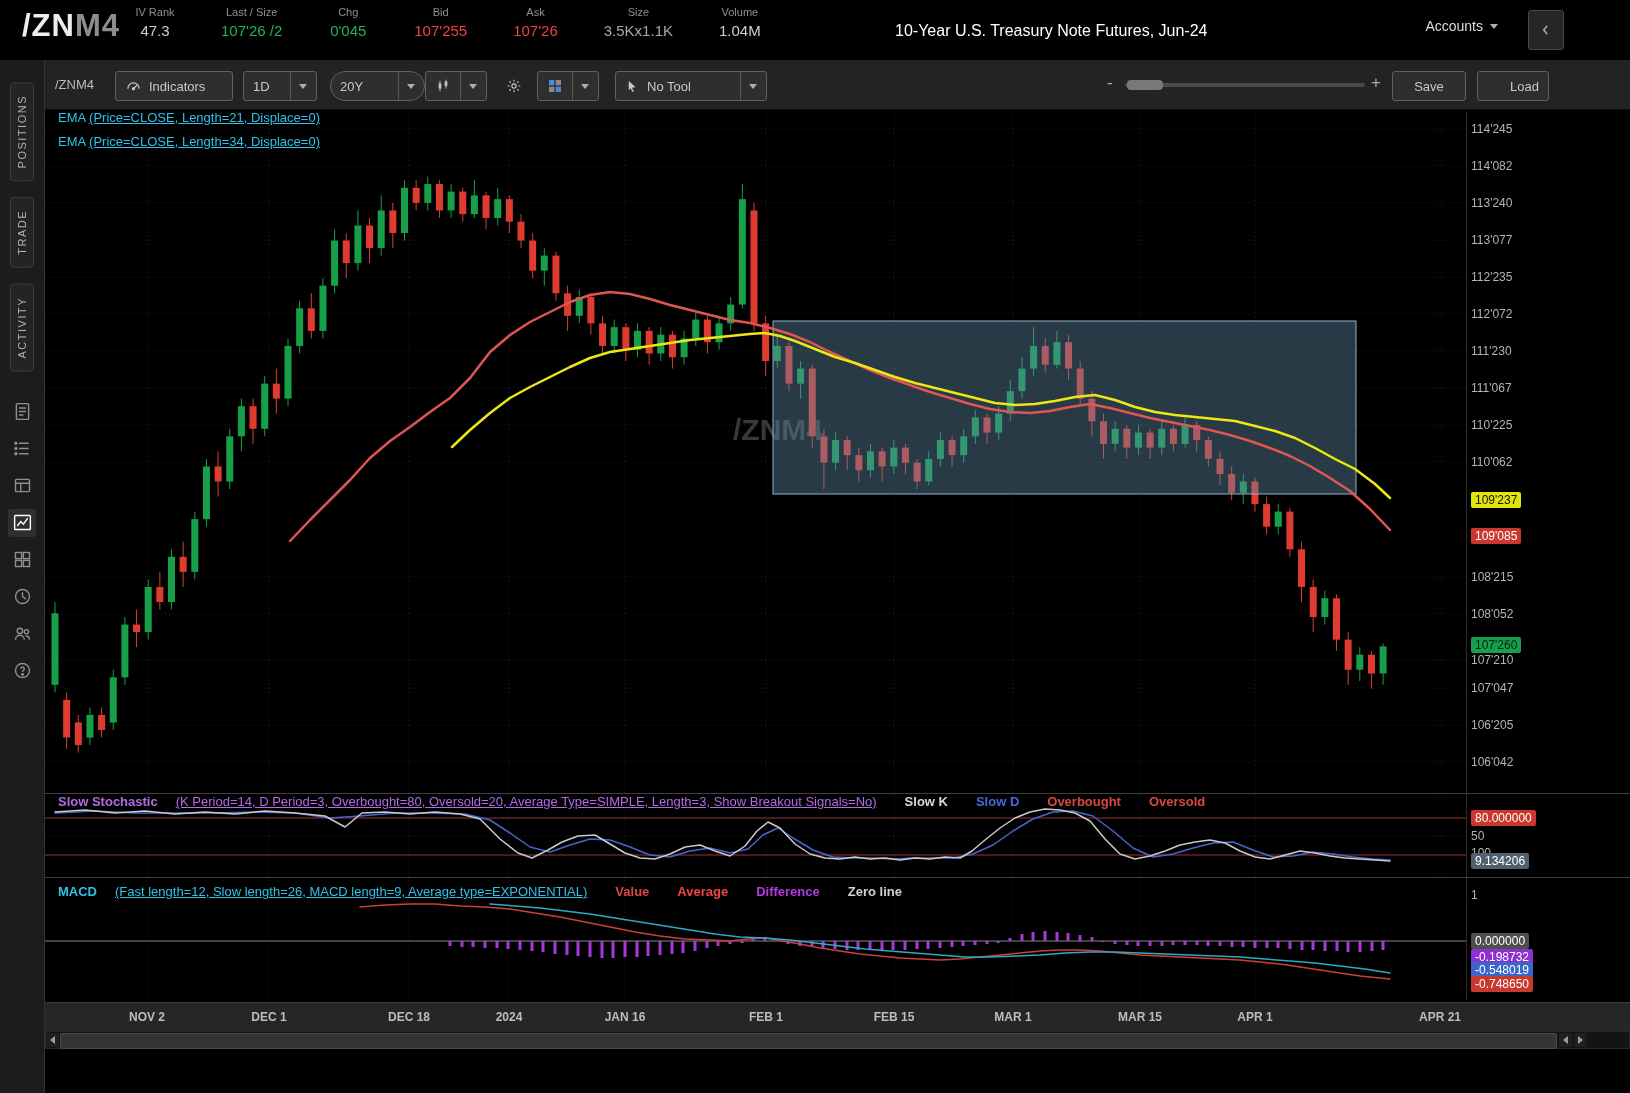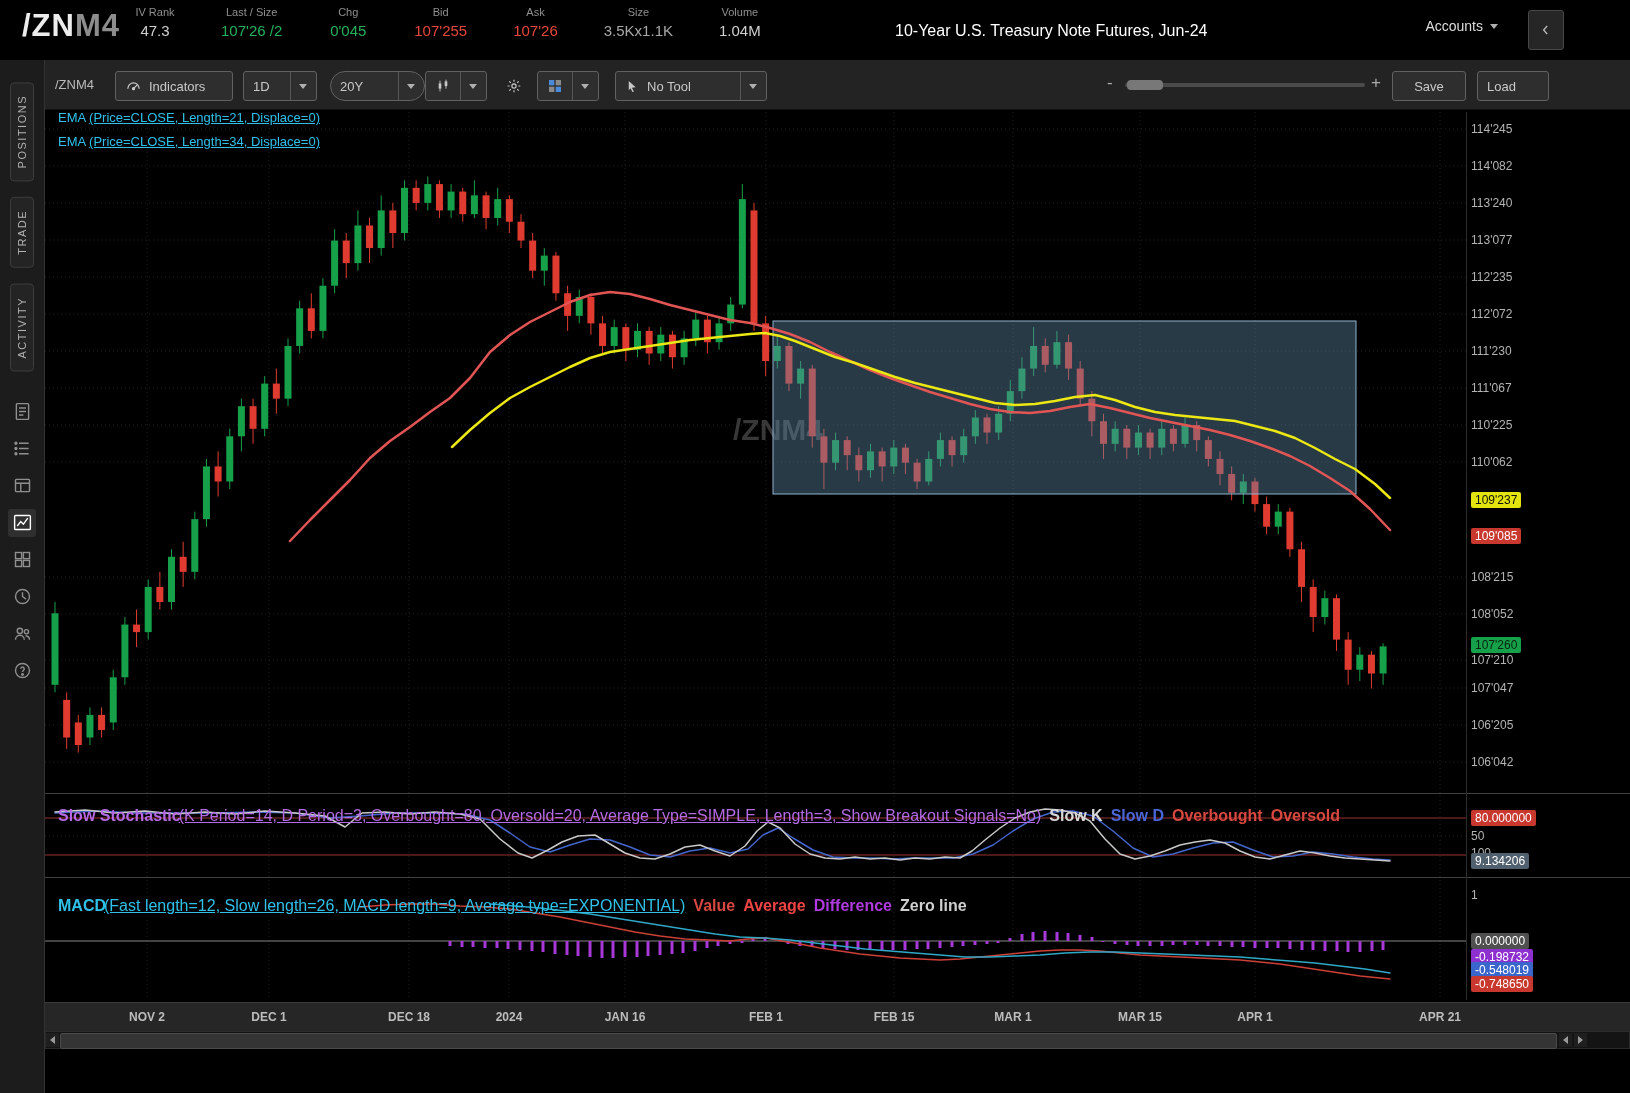--- a/index.html
+++ b/index.html
@@ -34,21 +34,21 @@
   .tri-down{width:0;height:0;border-left:4px solid transparent;border-right:4px solid transparent;border-top:5px solid #b0b0b0;display:inline-block;}
   .tri-left{width:0;height:0;border-top:4px solid transparent;border-bottom:4px solid transparent;border-right:5px solid #9a9a9a;display:inline-block;}
   .tri-right{width:0;height:0;border-top:4px solid transparent;border-bottom:4px solid transparent;border-left:5px solid #9a9a9a;display:inline-block;}
   .zoom-sign{position:absolute;top:13px;color:#aaa;font-size:17px;cursor:pointer;}
   .zoom-track{position:absolute;top:23px;left:1080px;width:240px;height:4px;background:#4a4a4a;border-radius:2px;cursor:pointer;}
   .zoom-thumb{position:absolute;top:-3px;left:2px;width:36px;height:10px;background:#787878;border-radius:4px;}
   
   #chart-svg{position:absolute;left:0;top:0;pointer-events:none;}
   .plot-area{position:absolute;left:45px;top:110px;width:1421px;height:683px;}
   .legend-col{position:absolute;left:58px;top:110px;display:flex;flex-direction:column;gap:9px;font-size:13px;}
-  .study-row{position:absolute;left:58px;display:flex;align-items:center;gap:8px;font-size:16px;white-space:nowrap;margin-top:13px;}
+  .study-row{position:absolute;left:58px;display:flex;align-items:center;gap:28px;font-size:13px;white-space:nowrap;}
   .study-name{font-weight:bold;}
   .study-params{text-decoration:underline;}
   .legend-item{font-weight:bold;}
   .ema-name{font-weight:normal;}
   .ema-params{text-decoration:underline;}
   
   .axis-label{position:absolute;left:1471px;height:16px;line-height:16px;font-size:12px;color:#b4b4b4;white-space:nowrap;}
   .badge{padding:0 4px;border-radius:2px;color:#fff;}
   .badge-yellow{background:#e3e30e;color:#111;}
   .badge-red{background:#c8382e;color:#fff;}
@@ -240,21 +240,21 @@
         </span>
     </div>
     <span class="zoom-sign" style="left:1062px;">-</span>
     <div class="zoom-track">
         <div class="zoom-thumb"></div>
       </div>
     <span class="zoom-sign" style="left:1326px;">+</span>
     <div class="tb-btn" style="left:1347px;width:74px;justify-content:center;">
         <span>Save</span>
       </div>
-    <div class="tb-btn" style="left:1432px;width:72px;justify-content:flex-start;">
+    <div class="tb-btn" style="left:1432px;width:72px;justify-content:flex-end;">
         <span>Load</span>
       </div>
   </div>
 
   <div class="plot-area"></div>
   <svg id="chart-svg" width="1630" height="1093">
       <line x1="45" x2="1466" y1="129" y2="129" stroke="#212121" stroke-dasharray="1,3"></line>
       <line x1="45" x2="1466" y1="166" y2="166" stroke="#212121" stroke-dasharray="1,3"></line>
       <line x1="45" x2="1466" y1="203" y2="203" stroke="#212121" stroke-dasharray="1,3"></line>
       <line x1="45" x2="1466" y1="240" y2="240" stroke="#212121" stroke-dasharray="1,3"></line>

